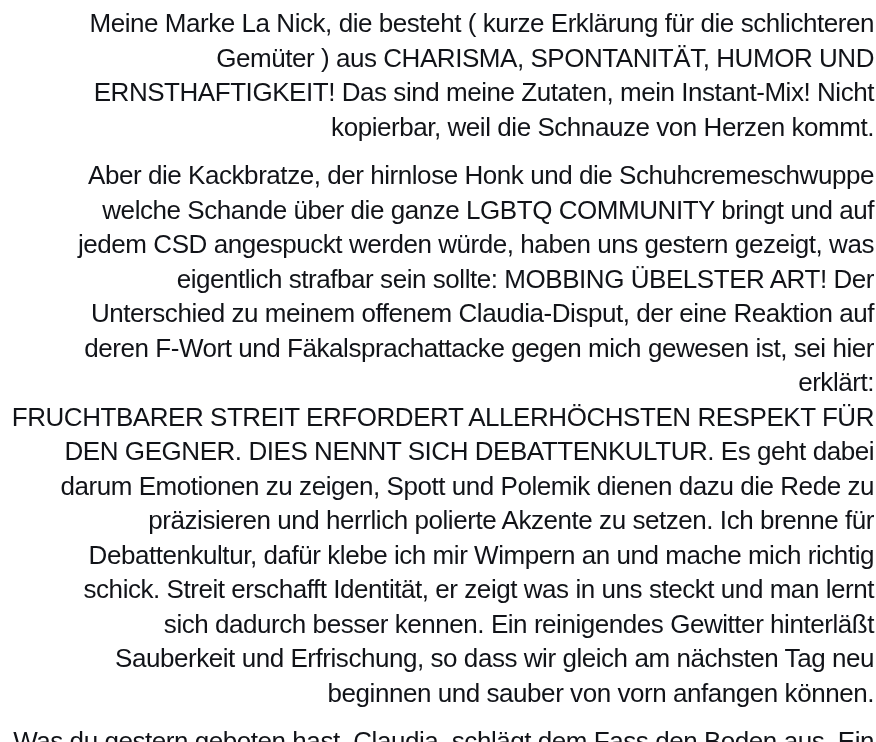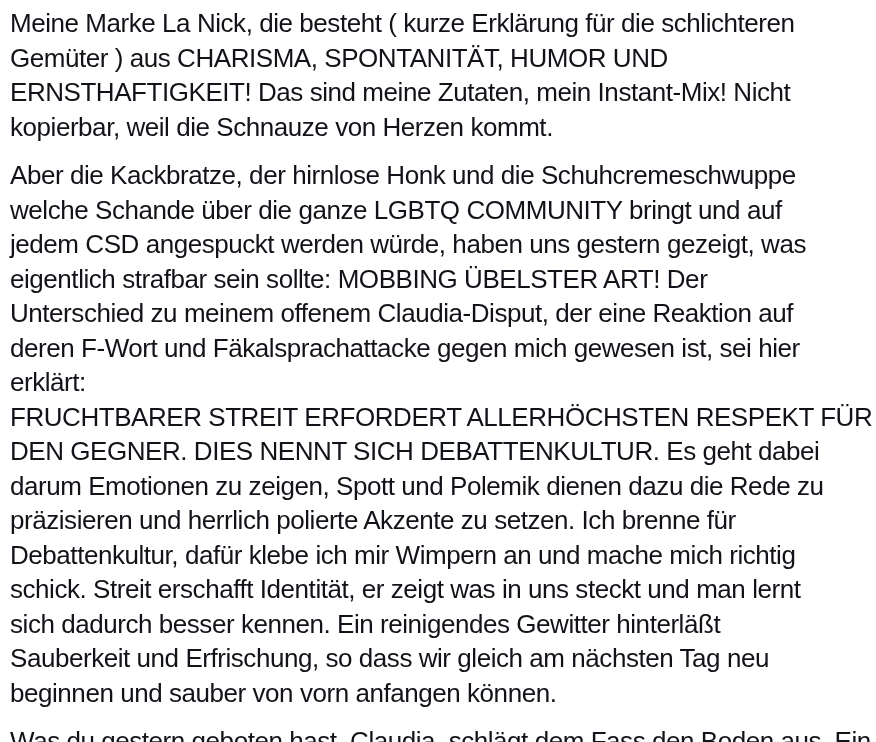--- a/index.html
+++ b/index.html
@@ -17,20 +17,21 @@
     padding: 6px 2px 0 10px;
     font-size: 26px;
     line-height: 34.5px;
     letter-spacing: -0.45px;
     color: #111318;
     font-weight: 400;
   }
   .post-text p {
     margin: 0 0 14px 0;
     white-space: pre-line; 
+    text-align: right;
   }
 </style>
 </head>
 <body>
 
 <div class="post-text">
   <p>Meine Marke La Nick, die besteht ( kurze Erklärung für die schlichteren
 Gemüter ) aus CHARISMA, SPONTANITÄT, HUMOR UND
 ERNSTHAFTIGKEIT! Das sind meine Zutaten, mein Instant-Mix! Nicht
 kopierbar, weil die Schnauze von Herzen kommt.</p>

